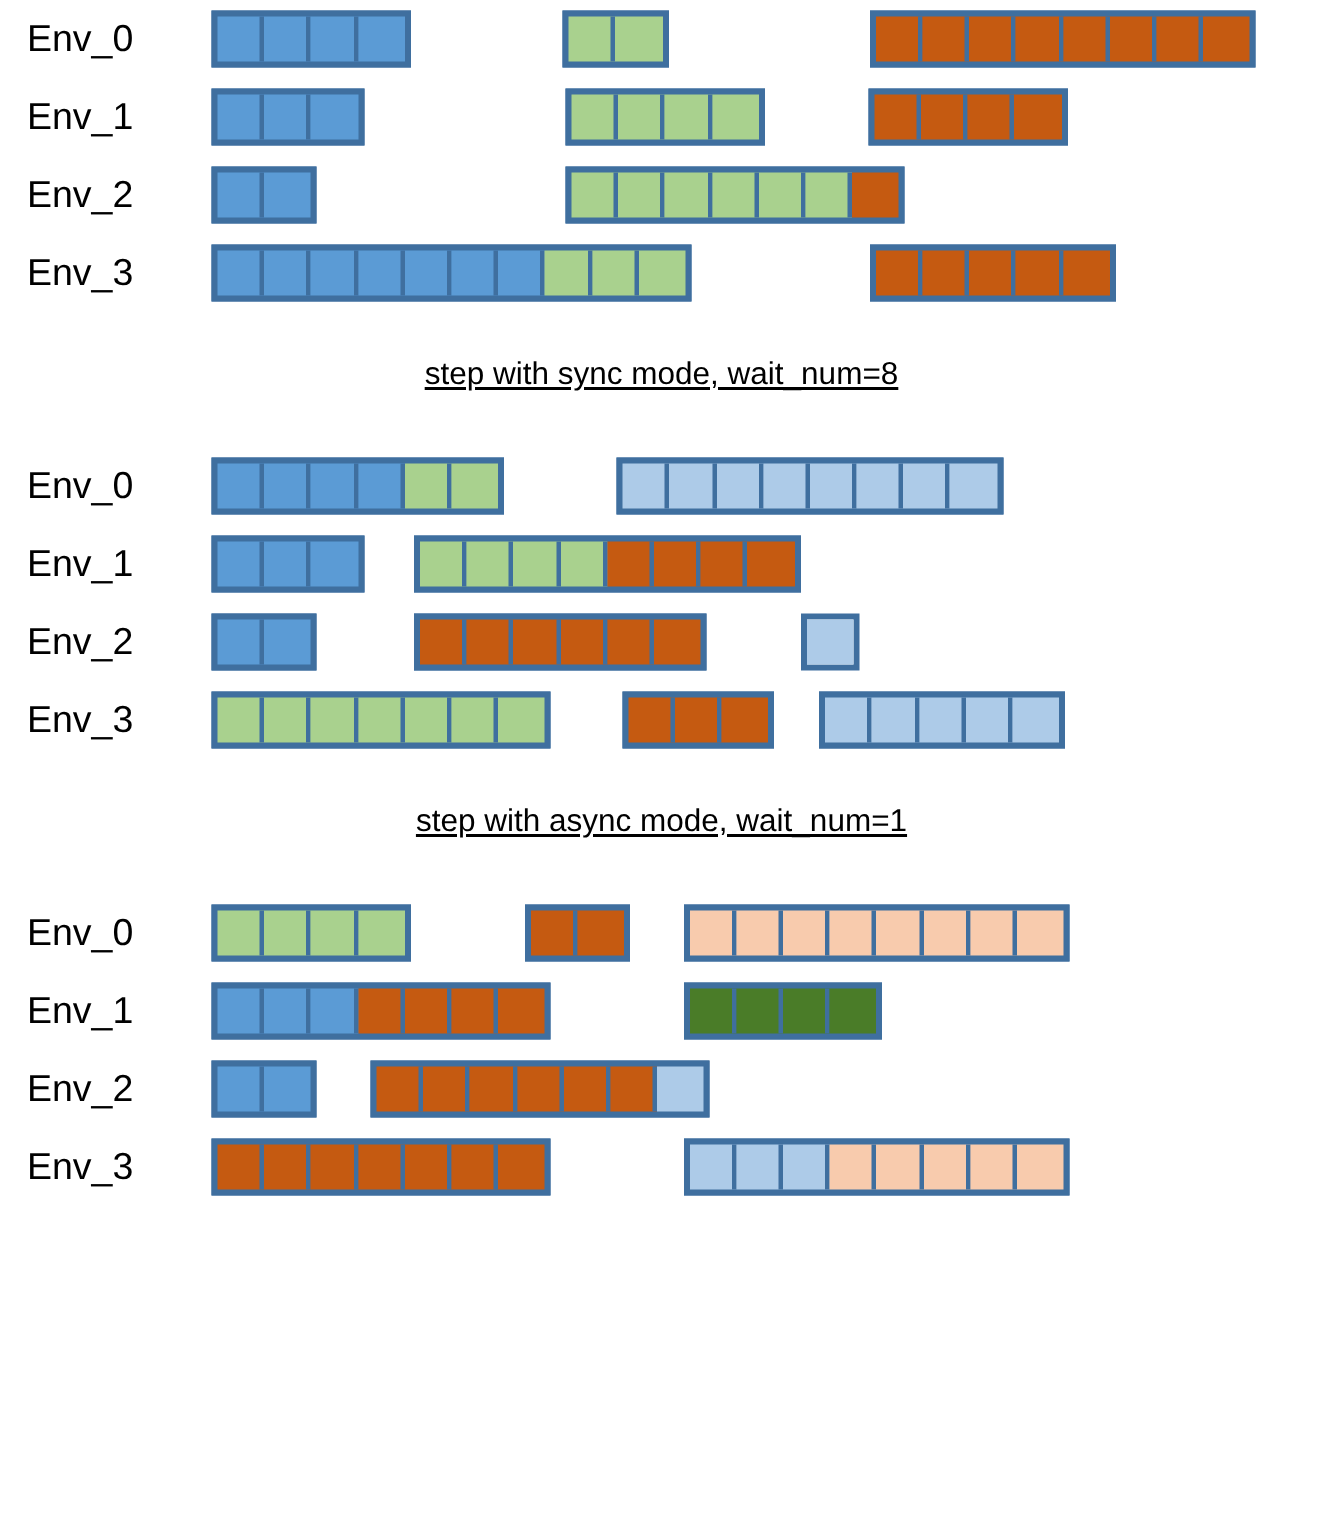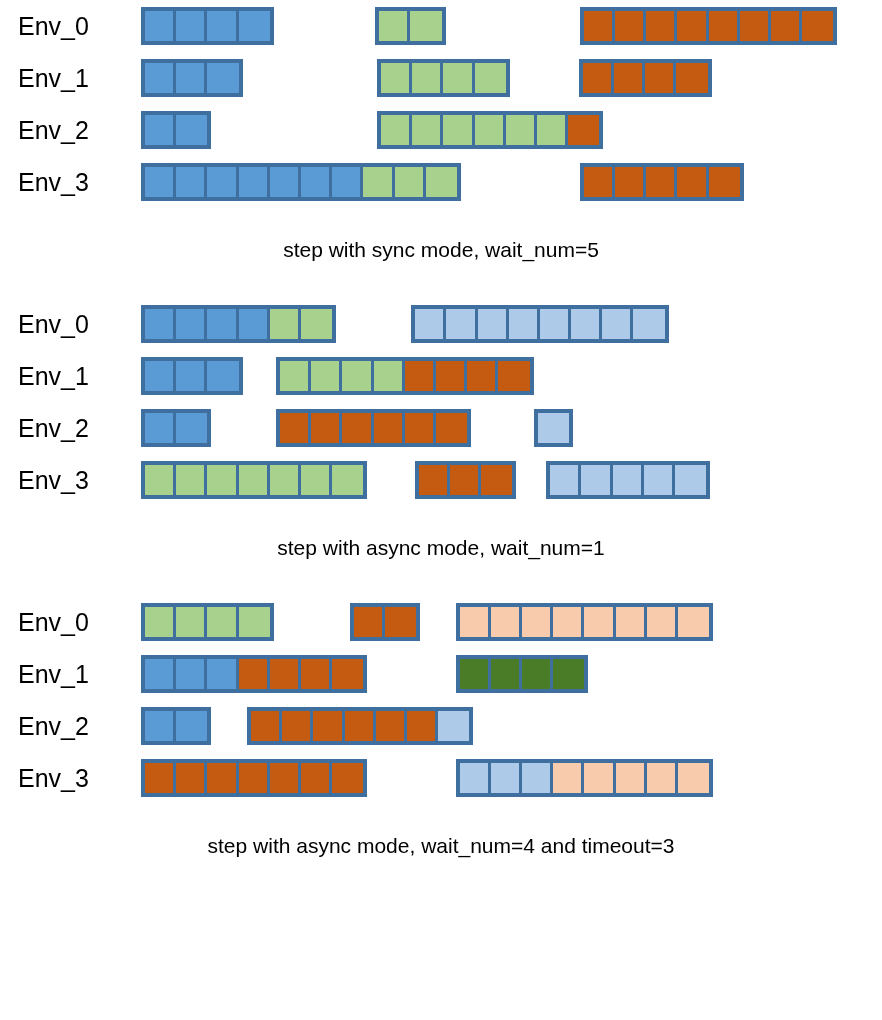--- a/index.html
+++ b/index.html
@@ -16,20 +16,21 @@
     position: relative;
   }
   #diagram {
     position: relative;
     width: 882px;
     height: 1020px;
   }
   .panel {
     position: relative;
     width: 882px;
+    text-decoration: underline;
   }
   .env-row {
     position: relative;
     height: 52px;
   }
   .env-label {
     position: absolute;
     left: 18px;
     top: 0;
     height: 52px;
@@ -161,21 +162,21 @@
           </div>
           <div class="group" style="left: 579.786px; border-color: rgb(63, 111, 159); background: rgb(63, 111, 159);">
             <div class="cell" style="width: 31.2px; background: rgb(197, 90, 17); border-right-color: rgb(63, 111, 159);"></div>
             <div class="cell" style="width: 31.2px; background: rgb(197, 90, 17); border-right-color: rgb(63, 111, 159);"></div>
             <div class="cell" style="width: 31.2px; background: rgb(197, 90, 17); border-right-color: rgb(63, 111, 159);"></div>
             <div class="cell" style="width: 31.2px; background: rgb(197, 90, 17); border-right-color: rgb(63, 111, 159);"></div>
             <div class="cell" style="width: 31.2px; background: rgb(197, 90, 17); border-right-color: rgb(63, 111, 159);"></div>
           </div>
         </div>
       </div>
-      <div class="caption" style="margin-top: 30px; margin-bottom: 36px;">step with sync mode, wait_num=5</div>
+      <div class="caption" style="margin-top: 30px; margin-bottom: 36px;">step with sync mode, wait_num=8</div>
     </div>
     <div class="panel">
       <div class="env-row">
         <div class="env-label">Env_0</div>
         <div class="track">
           <div class="group" style="left: 141px; border-color: rgb(63, 111, 159); background: rgb(63, 111, 159);">
             <div class="cell" style="width: 31.2px; background: rgb(91, 155, 213); border-right-color: rgb(63, 111, 159);"></div>
             <div class="cell" style="width: 31.2px; background: rgb(91, 155, 213); border-right-color: rgb(63, 111, 159);"></div>
             <div class="cell" style="width: 31.2px; background: rgb(91, 155, 213); border-right-color: rgb(63, 111, 159);"></div>
             <div class="cell" style="width: 31.2px; background: rgb(91, 155, 213); border-right-color: rgb(63, 111, 159);"></div>
@@ -343,15 +344,14 @@
             <div class="cell" style="width: 31.2px; background: rgb(173, 203, 232); border-right-color: rgb(63, 111, 159);"></div>
             <div class="cell" style="width: 31.2px; background: rgb(173, 203, 232); border-right-color: rgb(63, 111, 159);"></div>
             <div class="cell" style="width: 31.2px; background: rgb(248, 203, 173); border-right-color: rgb(63, 111, 159);"></div>
             <div class="cell" style="width: 31.2px; background: rgb(248, 203, 173); border-right-color: rgb(63, 111, 159);"></div>
             <div class="cell" style="width: 31.2px; background: rgb(248, 203, 173); border-right-color: rgb(63, 111, 159);"></div>
             <div class="cell" style="width: 31.2px; background: rgb(248, 203, 173); border-right-color: rgb(63, 111, 159);"></div>
             <div class="cell" style="width: 31.2px; background: rgb(248, 203, 173); border-right-color: rgb(63, 111, 159);"></div>
           </div>
         </div>
       </div>
-      <div class="caption" style="margin-top: 30px; margin-bottom: 0px;">step with async mode, wait_num=4 and timeout=3</div>
     </div>
   </div>
 
 </body></html>

